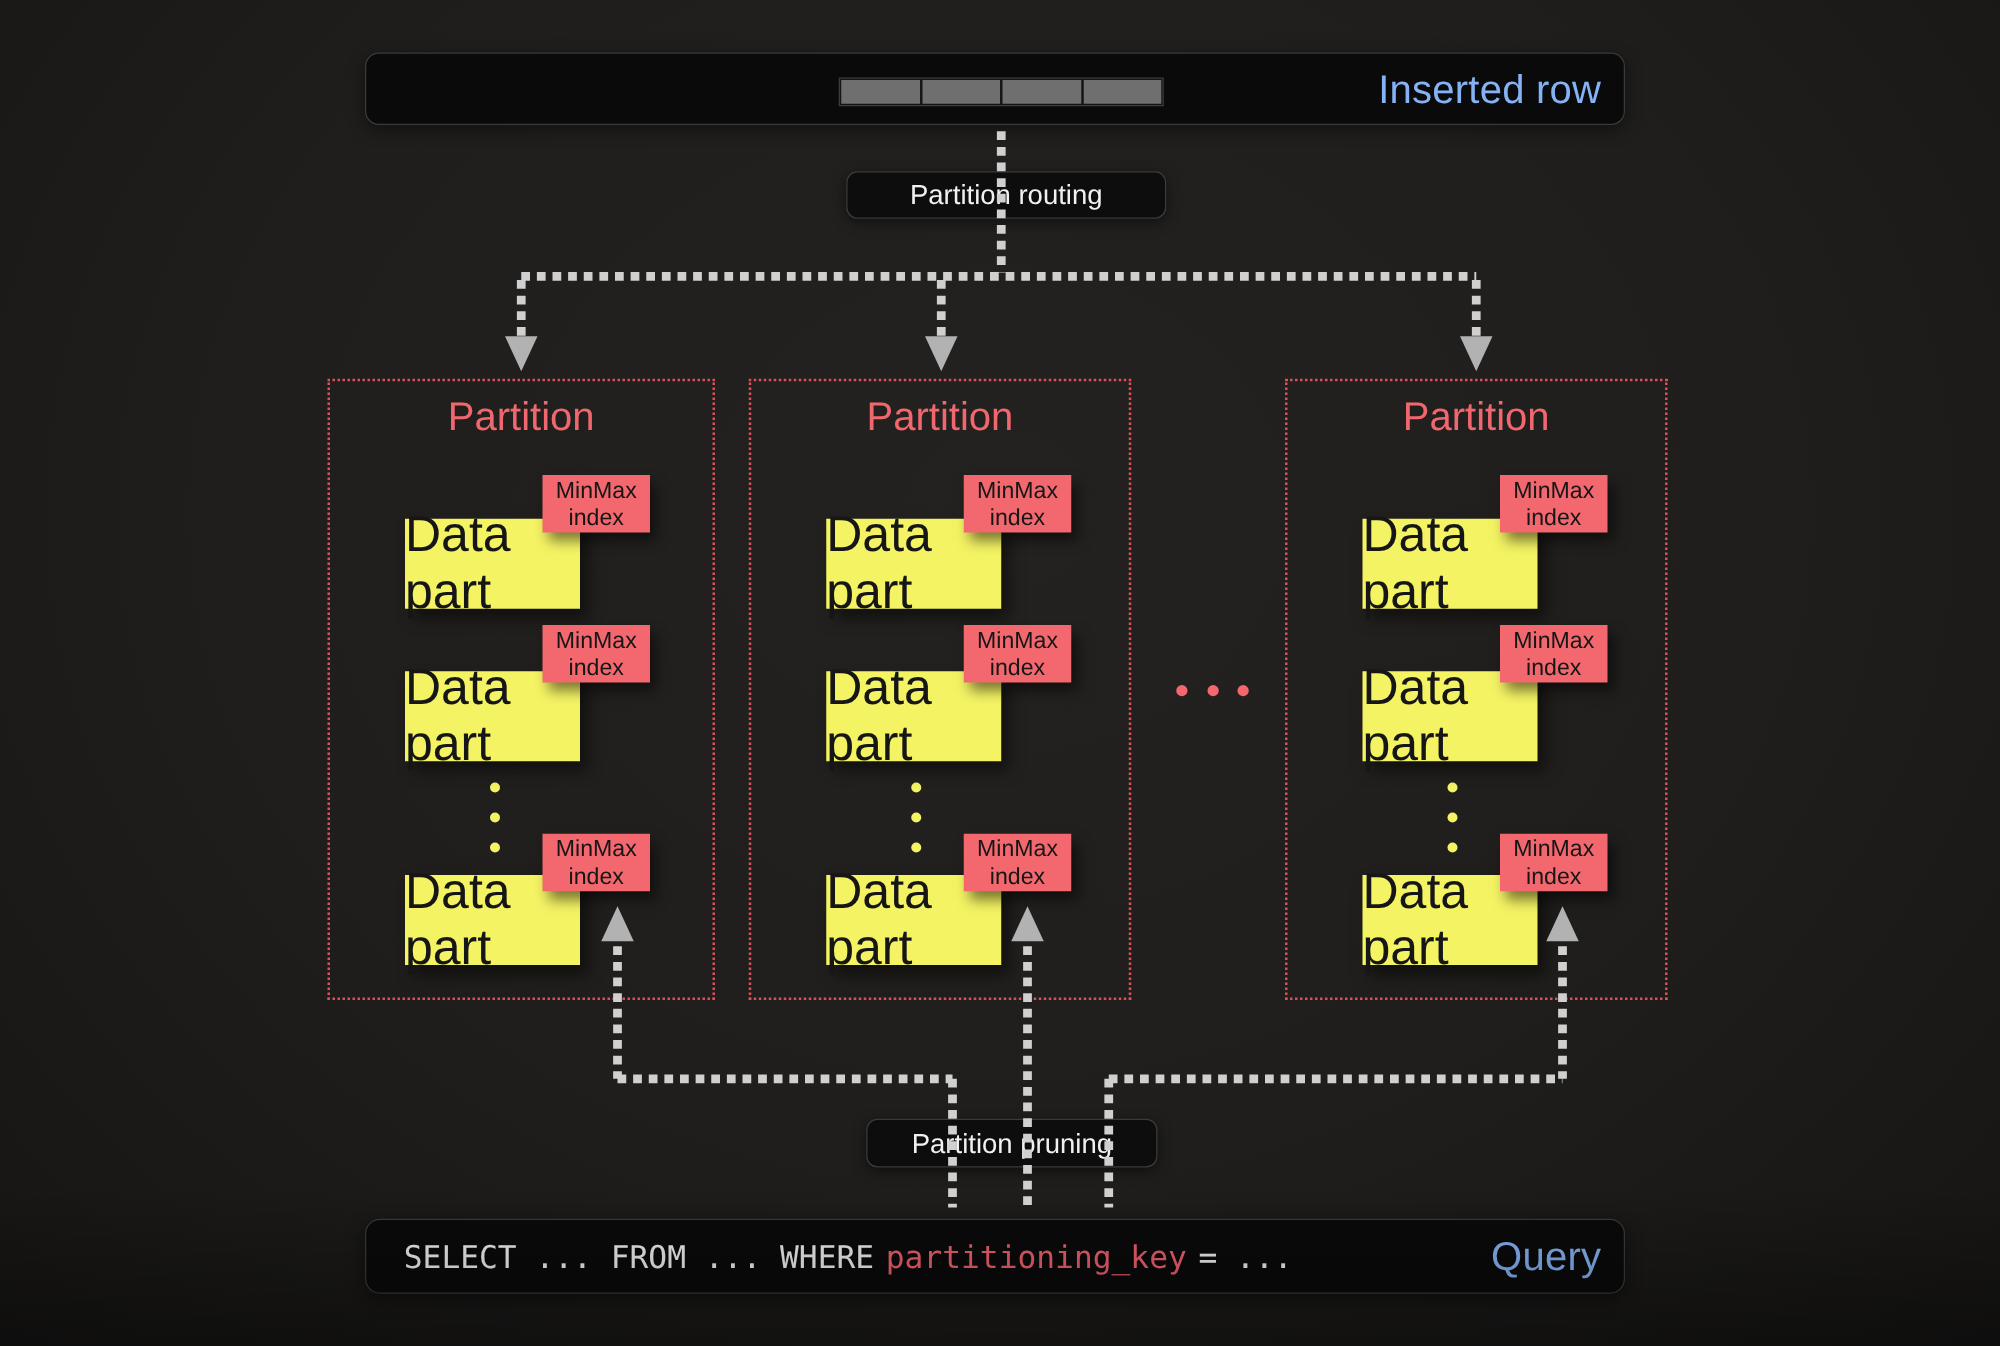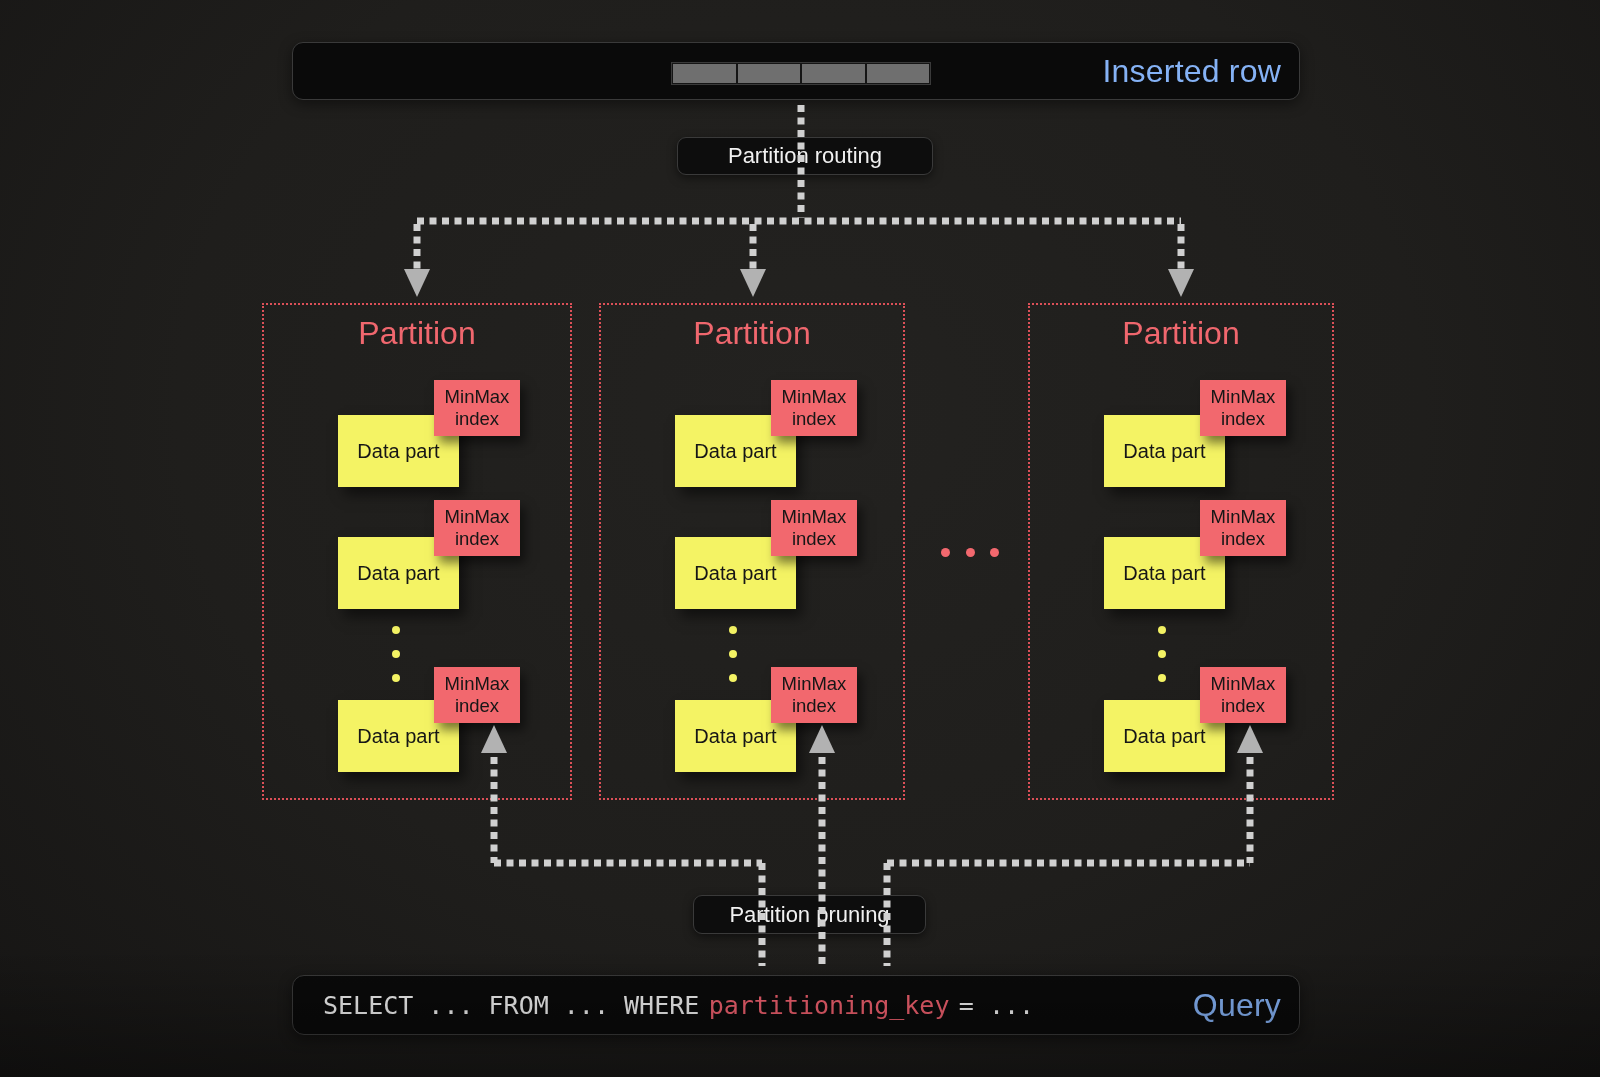--- a/index.html
+++ b/index.html
@@ -35,26 +35,26 @@
     color:var(--tag-text);font-size:22px;box-shadow:0 3px 10px rgba(0,0,0,.5);}
   .tag.routing{left:677px;top:137px;width:256px;height:38px;}
   .tag.pruning{left:693px;top:895px;width:233px;height:39px;}
   
   .partition{position:absolute;top:303px;height:497px;border:2px dotted var(--partition-border-red);}
   .partition.p1{left:262px;width:310px;}
   .partition.p2{left:599px;width:306px;}
   .partition.p3{left:1028px;width:306px;}
   .partition-title{position:absolute;top:10px;left:0;right:0;text-align:center;
     color:var(--partition-red);font-size:32px;}
-  .data-part{position:absolute;left:74px;width:121px;height:72px;z-index:2;
-    background:var(--data-part-yellow);color:var(--ink);font-size:20px;
+  .data-part{position:absolute;left:60px;width:140px;height:72px;z-index:2;
+    background:var(--data-part-yellow);color:var(--ink);font-size:40px;
     display:flex;align-items:center;justify-content:center;
     box-shadow:6px 8px 12px rgba(0,0,0,.5);}
   .dp1{top:110px;} .dp2{top:232px;} .dp3{top:395px;}
-  .minmax{position:absolute;left:170px;width:86px;height:56px;z-index:3;
+  .minmax{position:absolute;left:170px;width:86px;height:46px;z-index:3;
     background:var(--minmax-red);color:var(--ink);font-size:18.5px;line-height:1.18;
     display:flex;align-items:center;justify-content:center;text-align:center;
     box-shadow:5px 7px 10px rgba(0,0,0,.5);}
   .mm1{top:75px;} .mm2{top:195px;} .mm3{top:362px;}
   .vdots{position:absolute;left:119px;top:321px;width:25px;height:56px;
     display:flex;flex-direction:column;align-items:center;justify-content:space-between;}
   .vdots i{width:8px;height:8px;border-radius:50%;background:var(--data-part-yellow);}
   .hdots{position:absolute;left:941px;top:548px;width:58px;display:flex;justify-content:space-between;}
   .hdots i{width:9px;height:9px;border-radius:50%;background:var(--minmax-red);}
   

